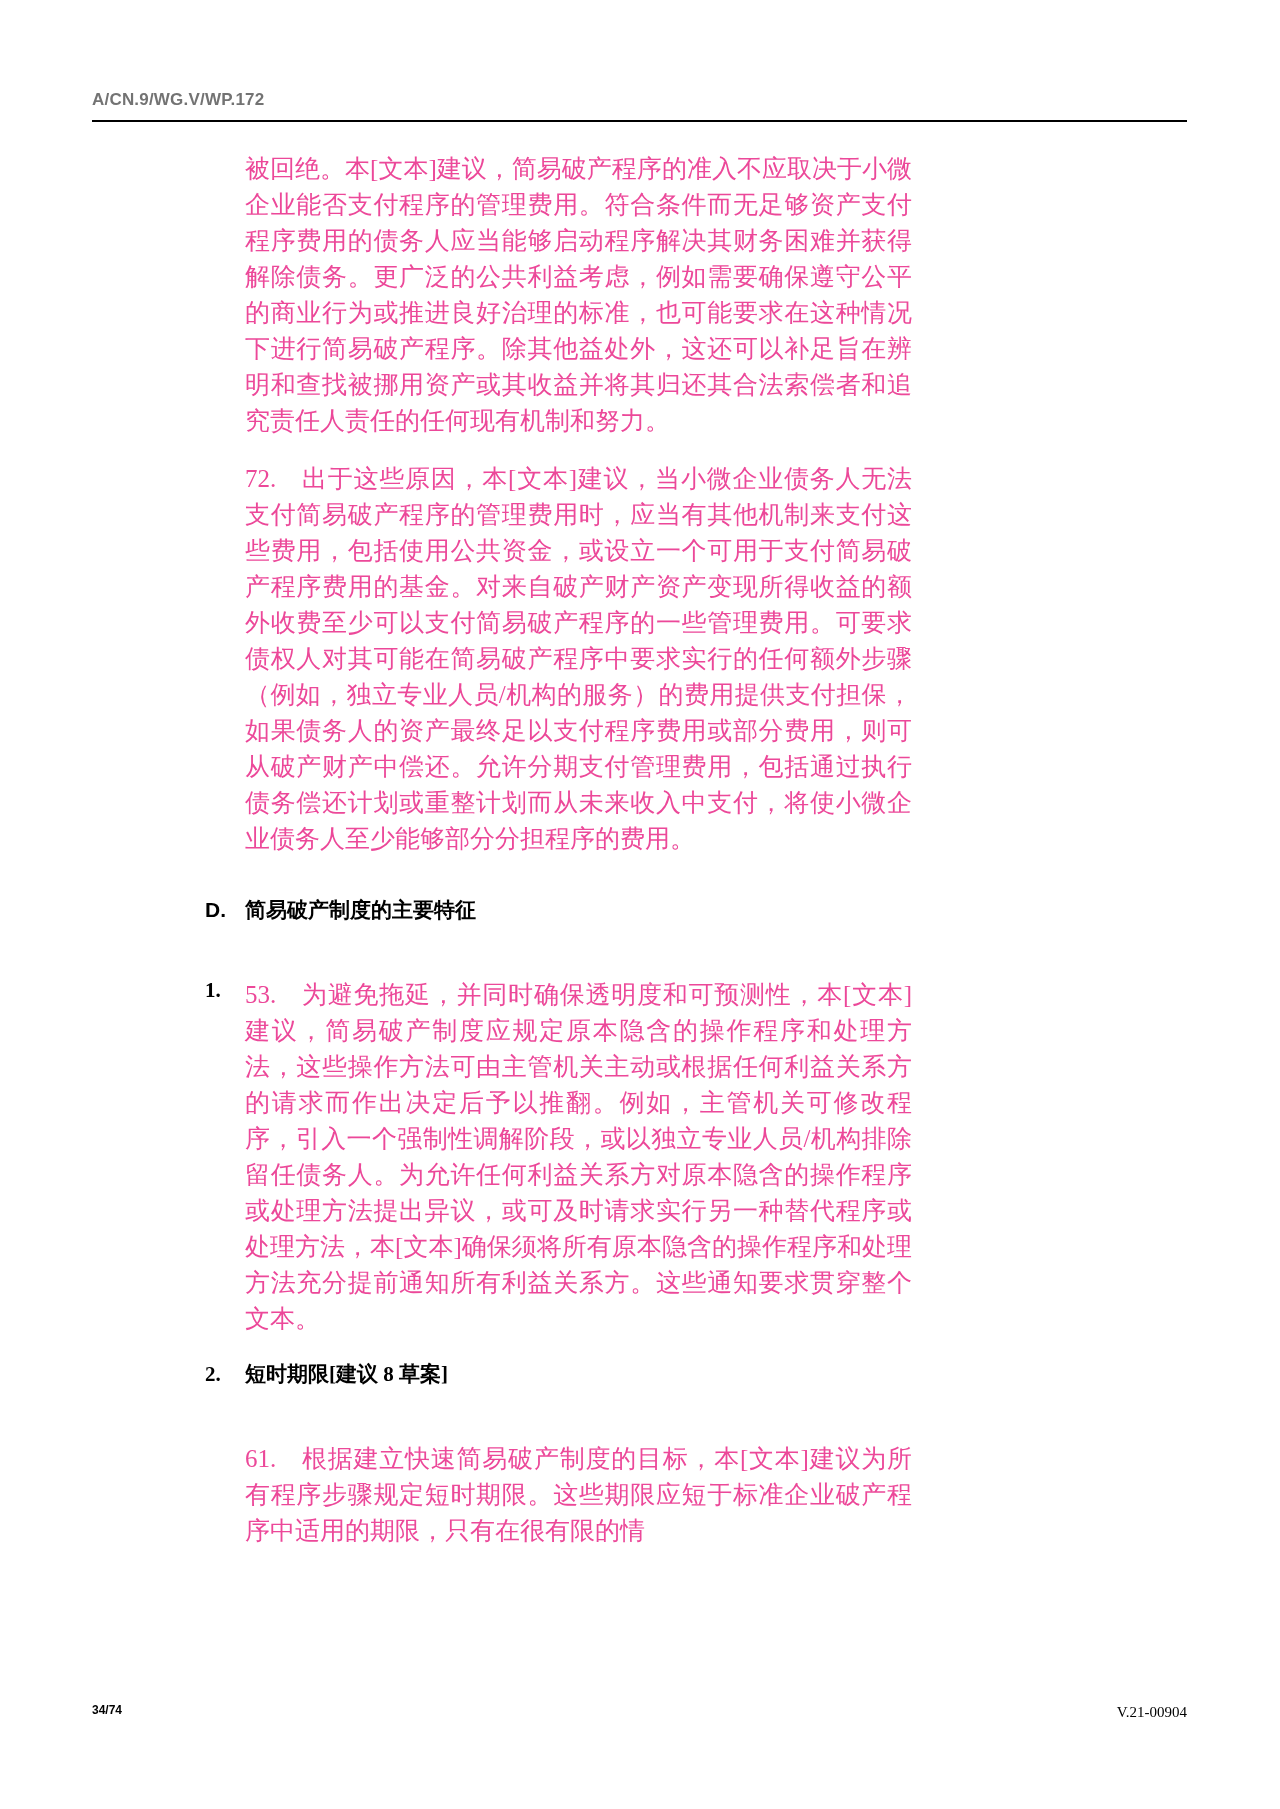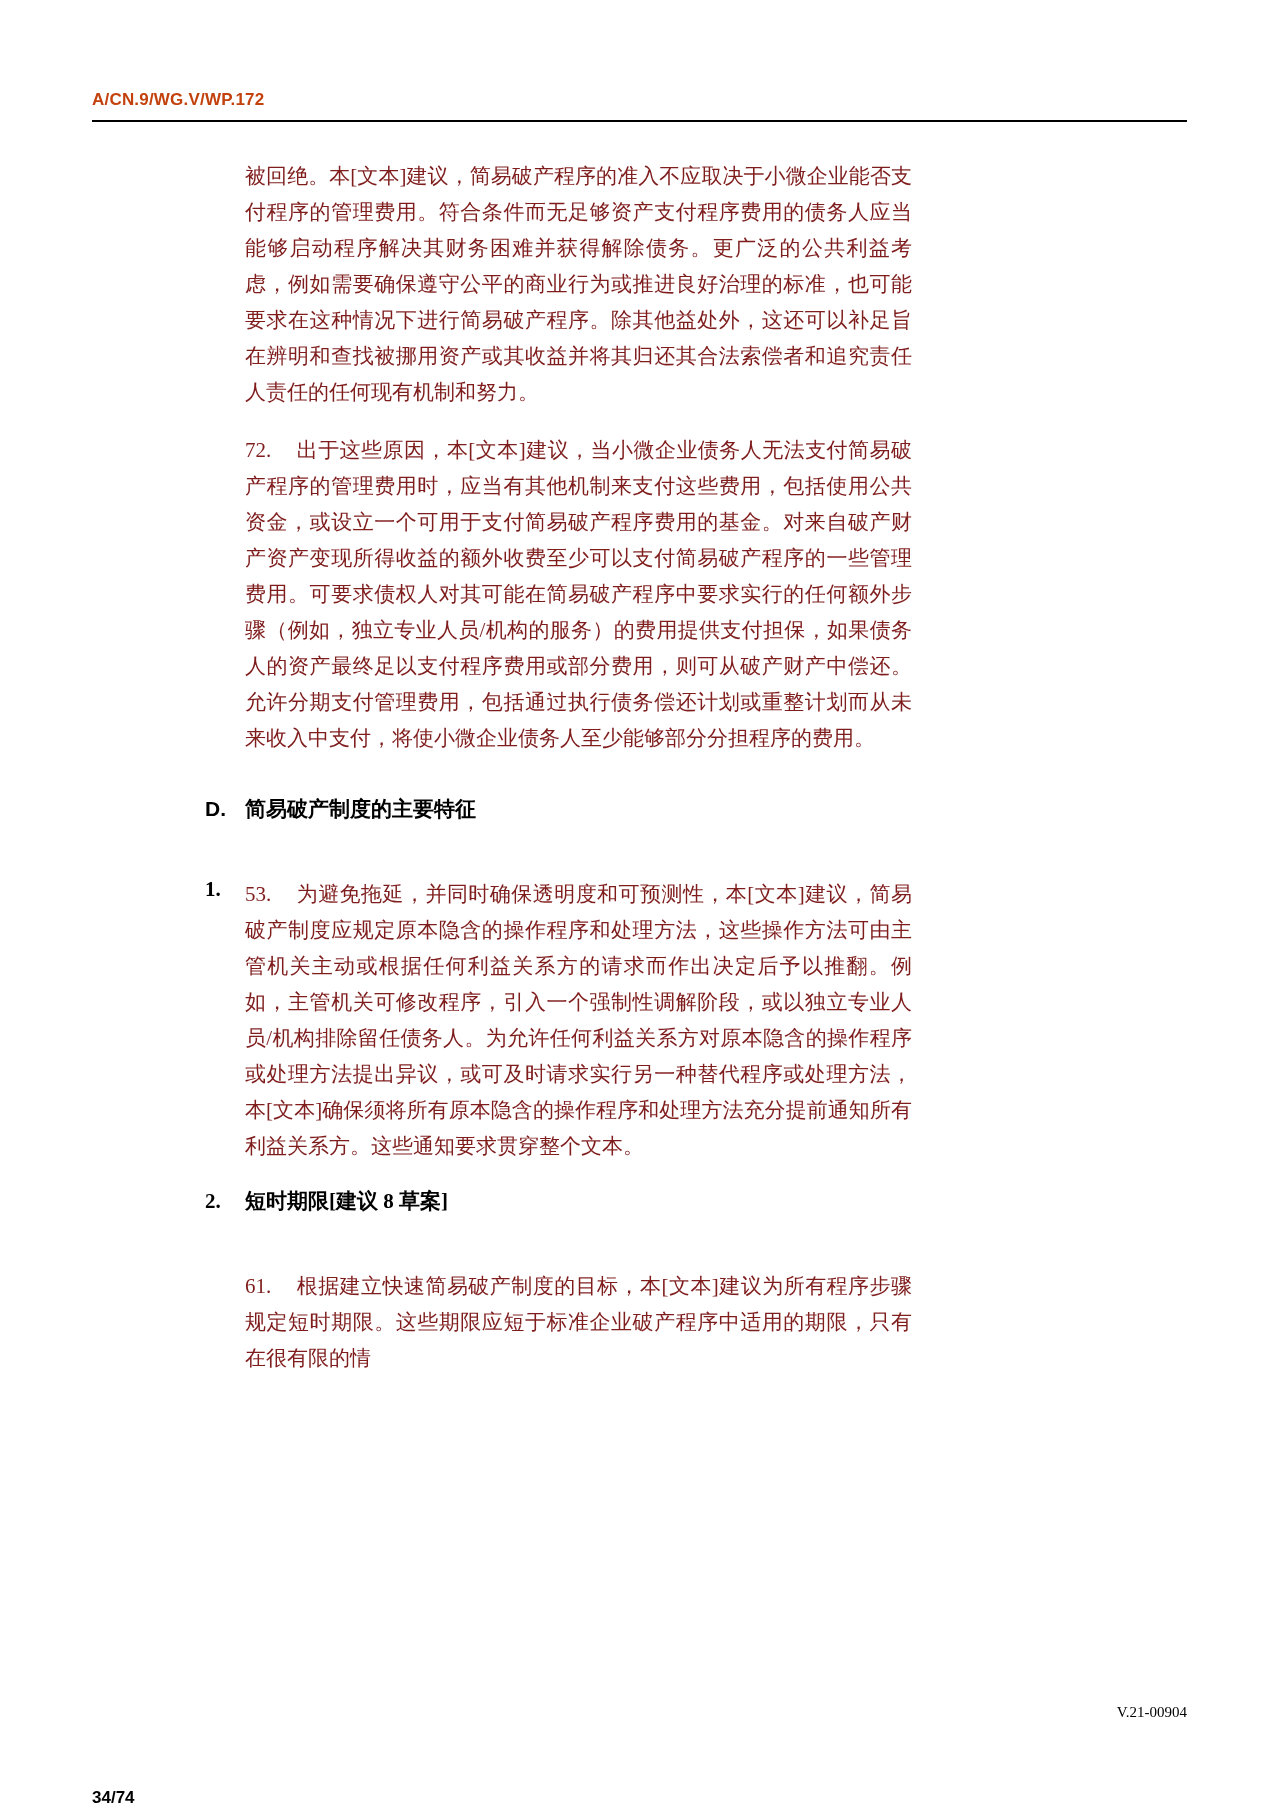--- a/index.html
+++ b/index.html
@@ -17,43 +17,43 @@
     color: #000000;
   }
   .doc-header {
     position: absolute;
     left: 92px;
     top: 90px;
     font-family: "Liberation Sans", "DejaVu Sans", sans-serif;
     font-weight: bold;
     font-size: 17px;
     letter-spacing: 0.2px;
-    color: #c2410c;
+    color: #737373;
   }
   .header-rule {
     position: absolute;
     left: 92px;
     top: 120px;
     width: 1095px;
     height: 0;
     border-top: 2px solid #000000;
   }
   .body-text {
     position: absolute;
     left: 245px;
     top: 146px;
     width: 667px;
   }
   .body-text p {
-    margin: 12px 0 22px 0;
-    font-size: 21px;
+    margin: 5px 0 22px 0;
+    font-size: 25px;
     line-height: 36px;
     text-align: justify;
     text-justify: inter-ideograph;
-    color: #7f1d1d;
+    color: #ec4899;
   }
   .pnum {
     padding-right: 25px;
   }
   .heading {
     position: relative;
     font-weight: bold;
     font-size: 21px;
     line-height: 30px;
     color: #000000;
@@ -71,24 +71,24 @@
   .heading-sub {
     font-family: "Liberation Serif", "DejaVu Serif", serif;
     margin-bottom: 52px;
   }
   .heading-sub2 {
     margin-top: 4px;
   }
   .footer-page {
     position: absolute;
     left: 92px;
-    top: 1788px;
+    top: 1703px;
     font-family: "Liberation Sans", "DejaVu Sans", sans-serif;
     font-weight: bold;
-    font-size: 17px;
+    font-size: 12px;
     color: #000000;
   }
   .footer-docid {
     position: absolute;
     right: 93px;
     top: 1704px;
     font-family: "Liberation Serif", "DejaVu Serif", serif;
     font-size: 15px;
     color: #000000;
   }

